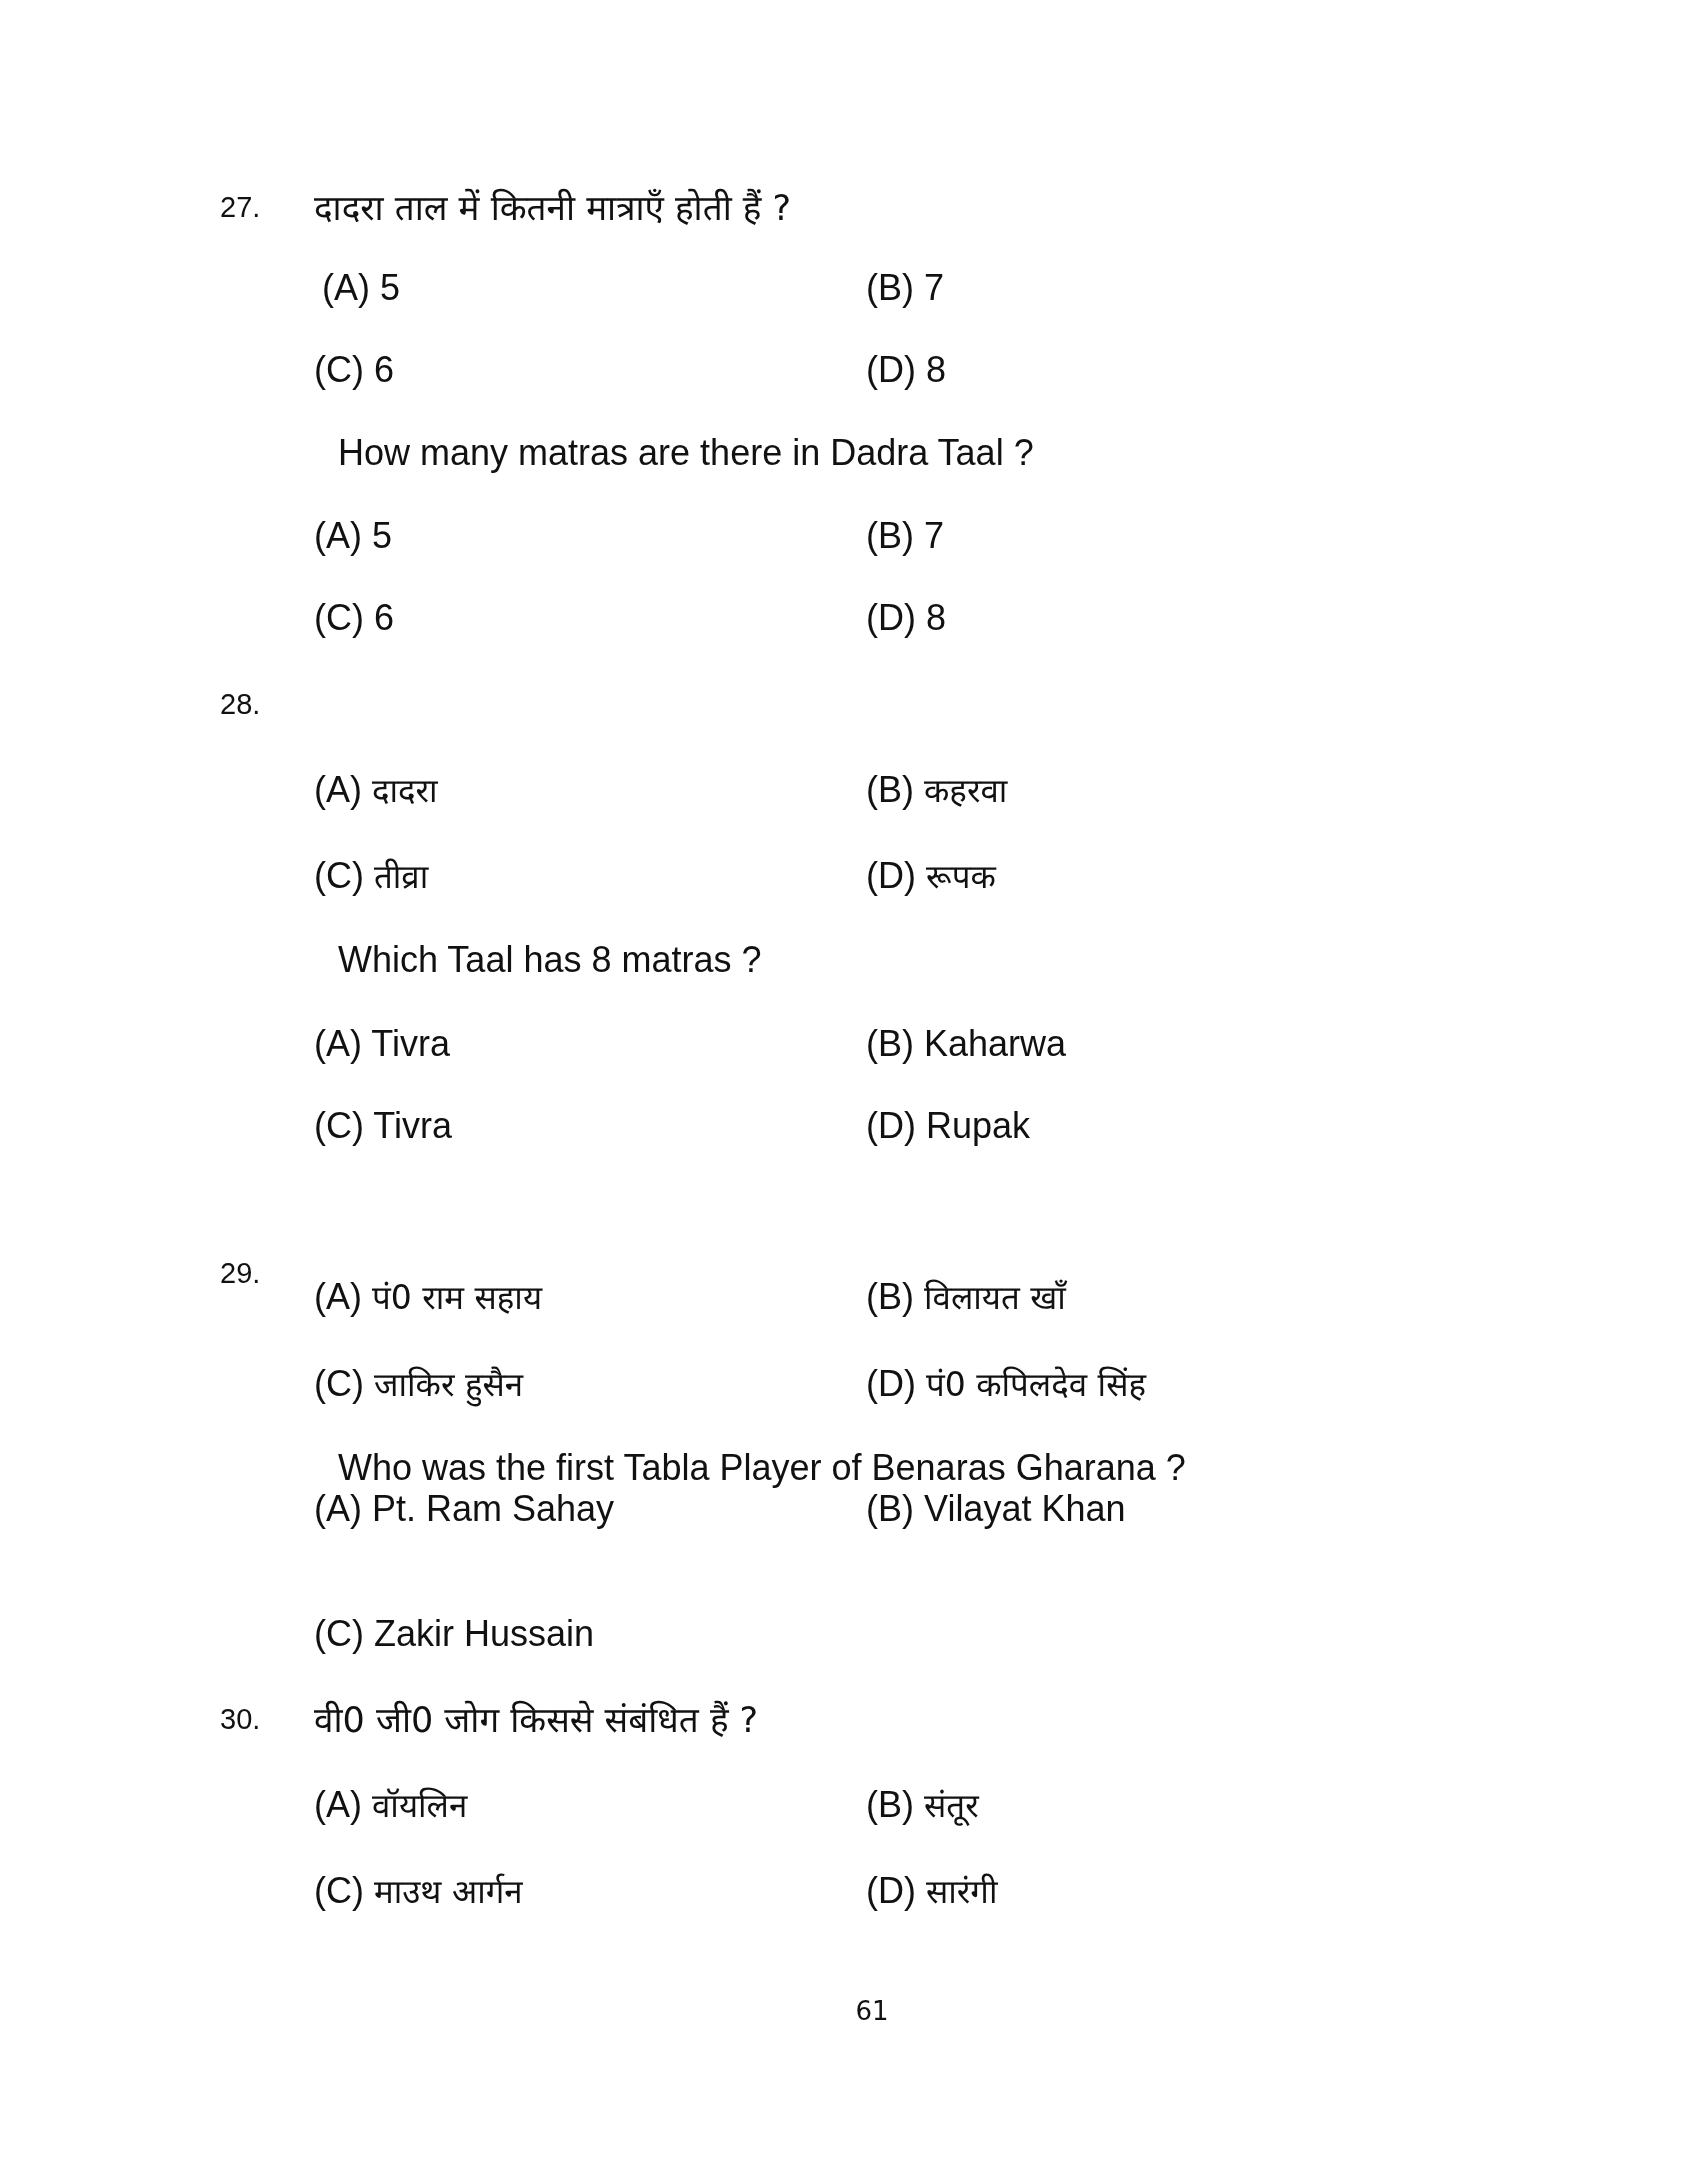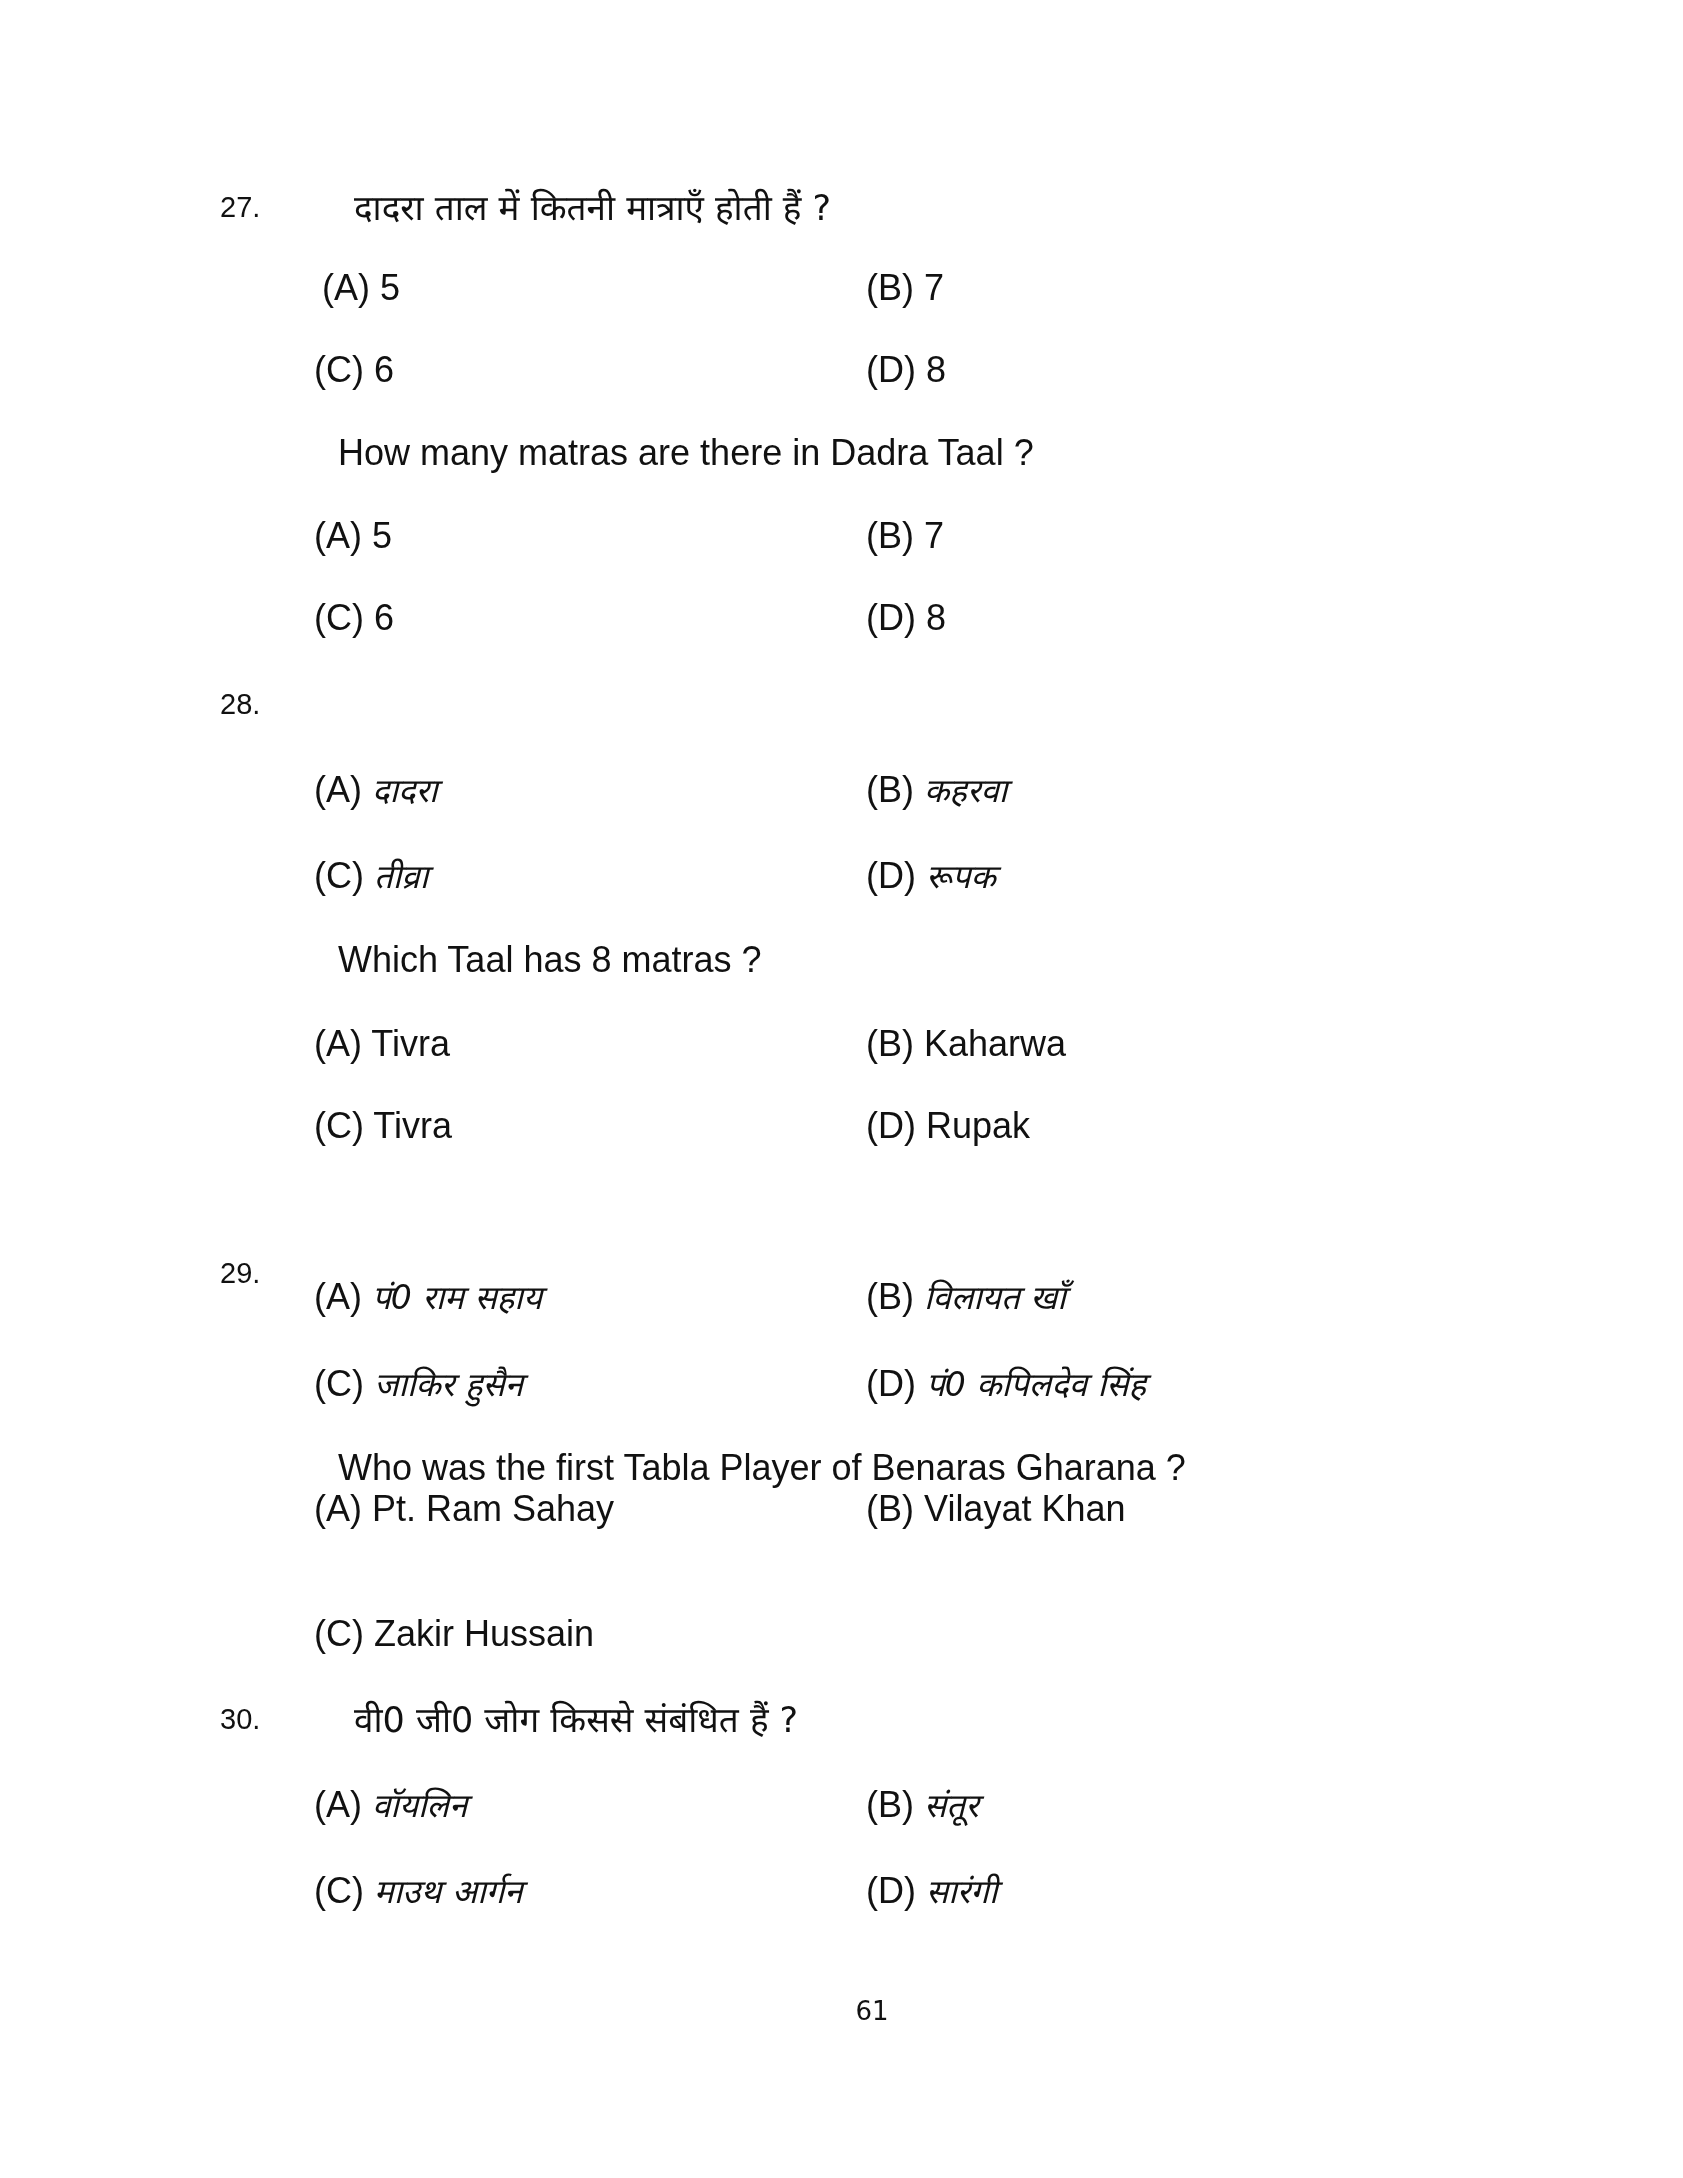--- a/index.html
+++ b/index.html
@@ -1,27 +1,27 @@
 <!DOCTYPE html>
 <html><head>
 <meta charset="utf-8">
 <style>
   html, body { margin: 0; padding: 0; background: #ffffff; }
   body { width: 1683px; height: 2178px; position: relative; overflow: hidden;
          font-family: "Liberation Sans", "DejaVu Sans", sans-serif; color: #111; }
   .row { position: absolute; left: 0; width: 1479px; height: 50px; }
   .qnum { position: absolute; left: 220px; font-size: 29px; top: 8px; }
-  .qtext { position: absolute; left: 314px; font-size: 35px; white-space: nowrap; font-family: "DejaVu Sans", sans-serif; margin-left: 40px; }
+  .qtext { position: absolute; left: 314px; font-size: 35px; white-space: nowrap; font-family: "DejaVu Sans", sans-serif; }
   .etext { position: absolute; left: 314px; font-size: 36px; white-space: nowrap; margin-left: 24px; }
   .opt { position: absolute; font-size: 36px; white-space: nowrap; }
   .opt.a { left: 314px; }
   .opt.b { left: 866px; }
   .opt .lab { font-family: "Liberation Sans", sans-serif; }
   .opt .val { font-family: "Liberation Sans", "DejaVu Sans", sans-serif; }
-  .opt.hi .val { font-family: "DejaVu Sans", sans-serif; font-size: 33px; font-style: italic; }
+  .opt.hi .val { font-family: "DejaVu Sans", sans-serif; font-size: 33px; }
   .pagenum { position: absolute; left: 0; width: 1744px; text-align: center; top: 1996px;
              font-size: 26px; font-family: "DejaVu Sans", sans-serif; }
 </style>
 </head>
 <body>
 
 <div class="row" style="top:183px">
   <span class="qnum">27.</span>
   <span class="qtext">दादरा ताल में कितनी मात्राएँ होती हैं ?</span>
 </div>

